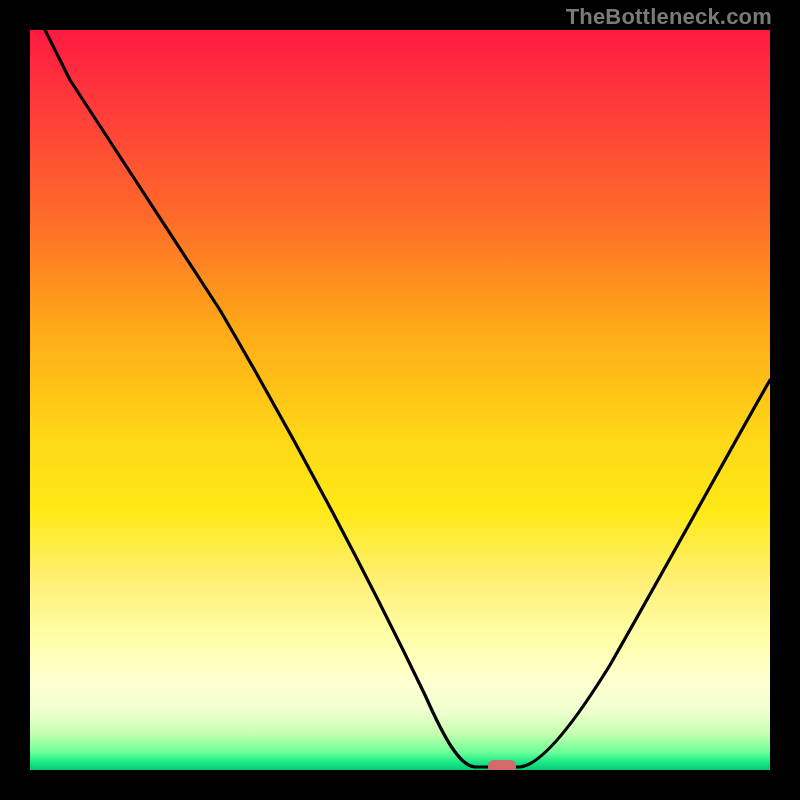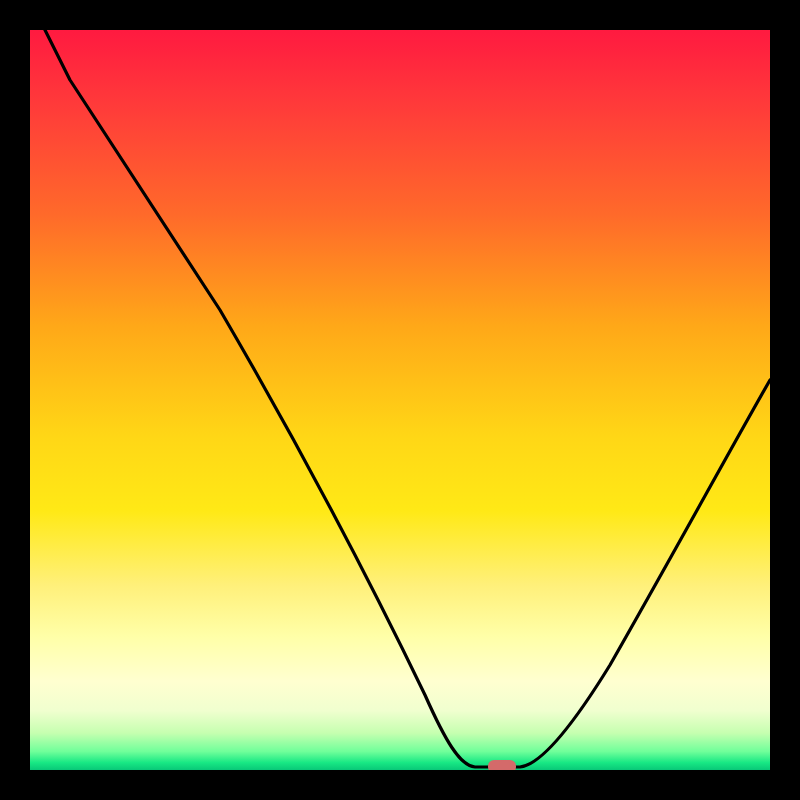--- a/index.html
+++ b/index.html
@@ -81,13 +81,14 @@
                L 40 50
                L 190 280
                C 260 400, 330 530, 395 665
                C 415 710, 430 736, 445 737
                L 490 737
                C 510 735, 540 700, 580 635
                C 640 530, 700 420, 740 350"></path>
       <rect class="marker-pill" x="458" y="730" width="28" height="13" rx="6" ry="6"></rect>
     </svg>
   </div>
+  <div class="watermark">TheBottleneck.com</div>
 </div>
 
 </body></html>

